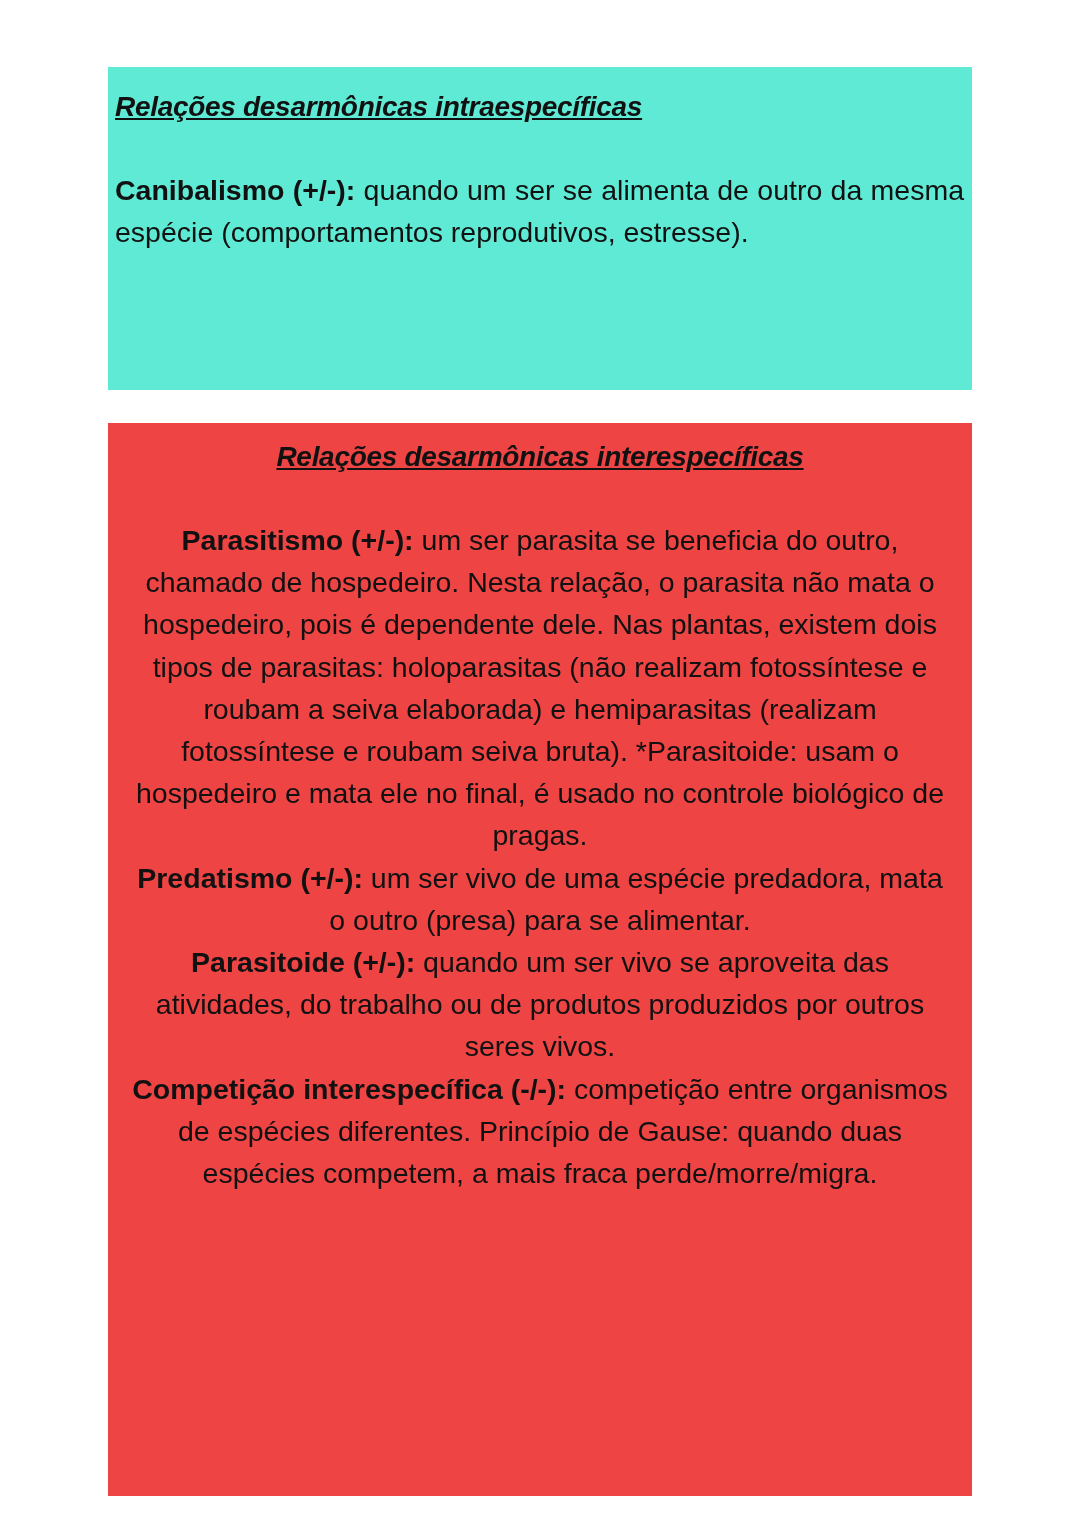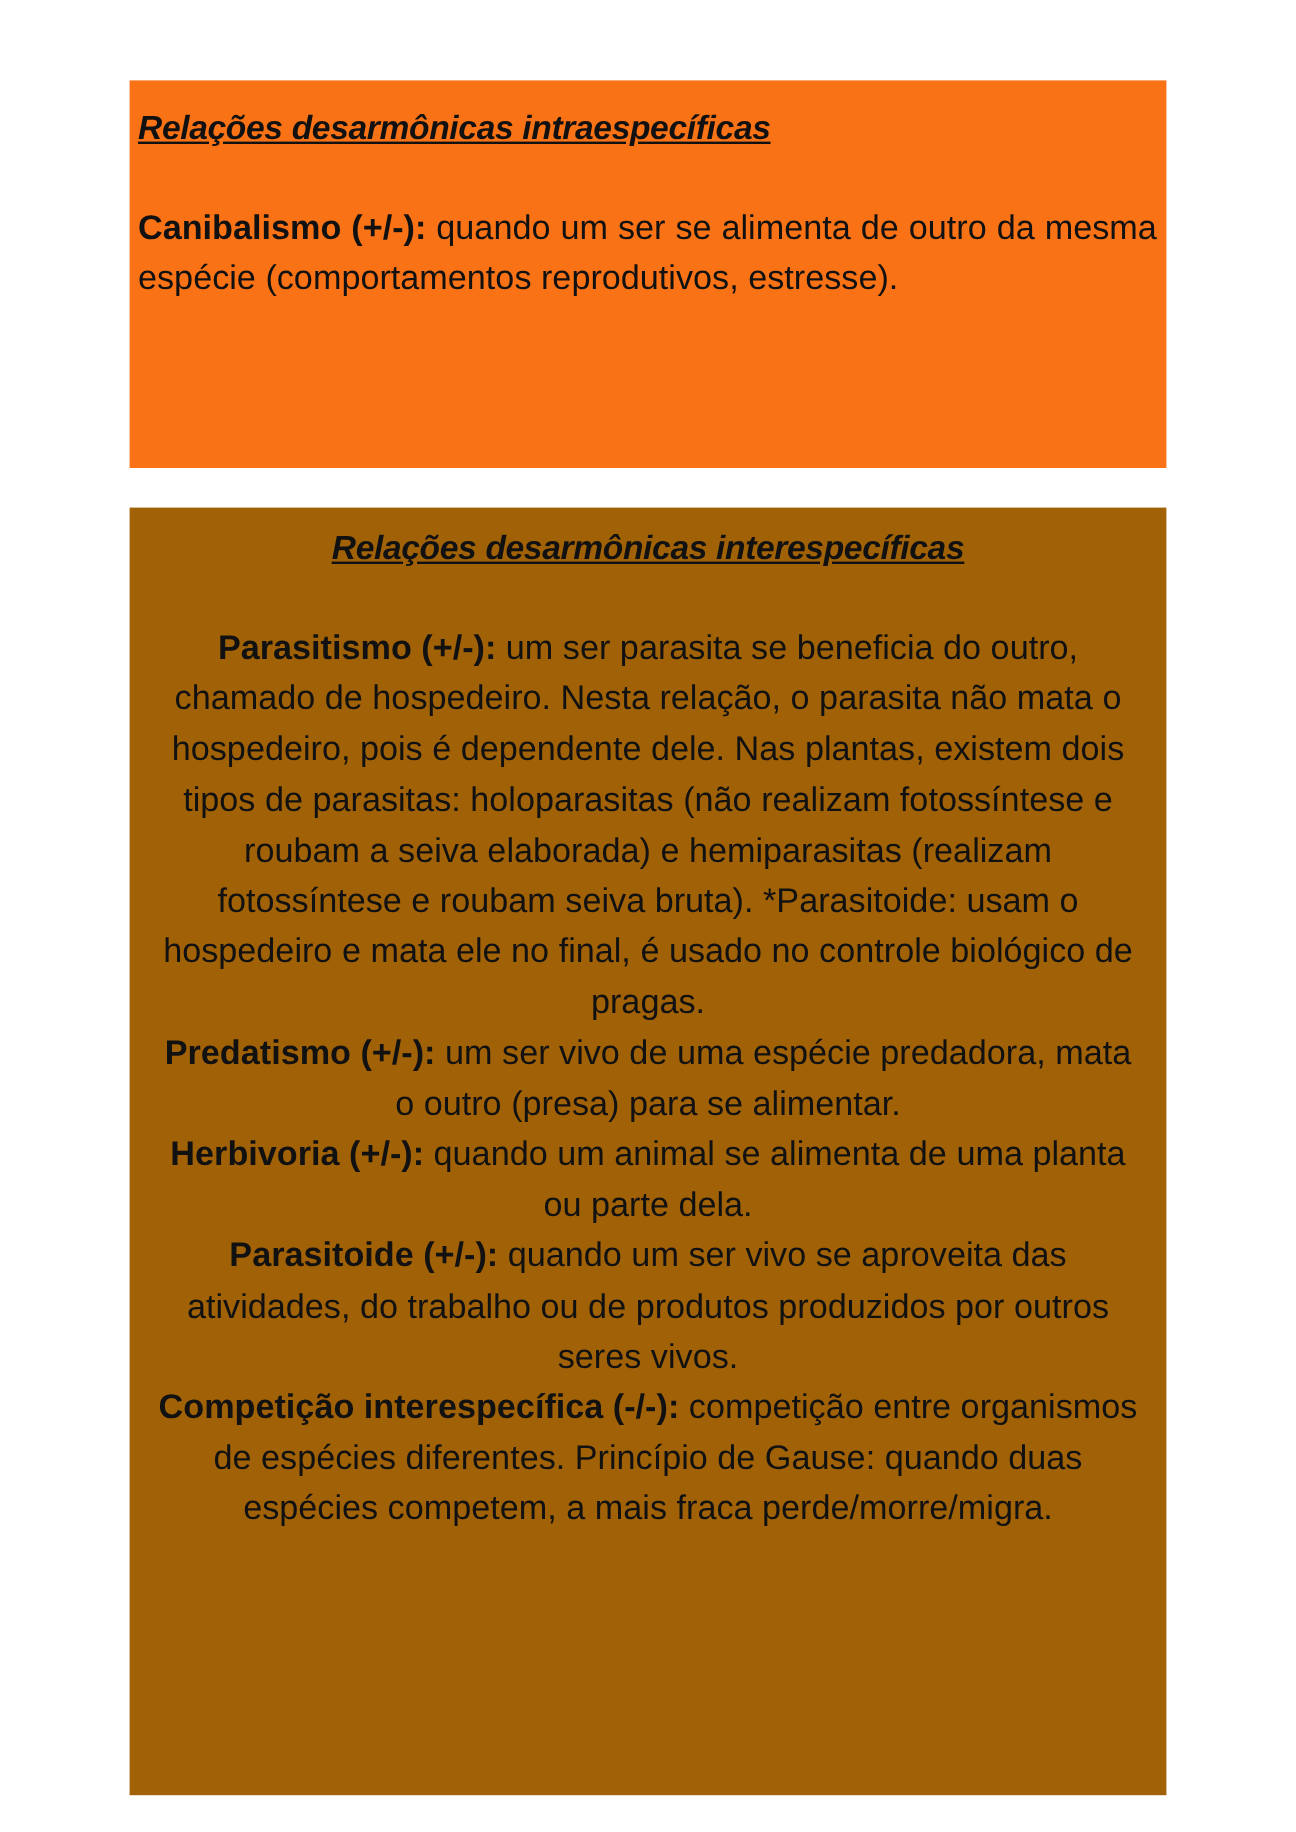--- a/index.html
+++ b/index.html
@@ -14,27 +14,27 @@
     }
     .card {
       position: absolute;
       left: 108px;
       width: 864px;
       box-sizing: border-box;
     }
     .card-intra {
       top: 67px;
       height: 323px;
-      background: #f97316;
+      background: #5eead4;
       padding: 20px 8px 0 7px;
     }
     .card-inter {
       top: 423px;
       height: 1073px;
-      background: #a16207;
+      background: #ef4444;
       padding: 14px 18px 0 18px;
       text-align: center;
     }
     .card-title {
       font-weight: bold;
       font-style: italic;
       text-decoration: underline;
       font-size: 28px;
       line-height: 40px;
       letter-spacing: -0.3px;
@@ -60,16 +60,15 @@
   <h2 class="card-title">Relações desarmônicas intraespecíficas</h2>
   <div class="spacer"></div>
   <p class="para"><span class="term">Canibalismo (+/-):</span><span> quando um ser se alimenta de outro da mesma espécie (comportamentos reprodutivos, estresse).</span></p>
 </section>
 
 <section class="card card-inter">
   <h2 class="card-title">Relações desarmônicas interespecíficas</h2>
   <div class="spacer2"></div>
   <p class="para"><span class="term">Parasitismo (+/-):</span><span> um ser parasita se beneficia do outro, chamado de hospedeiro. Nesta relação, o parasita não mata o hospedeiro, pois é dependente dele. Nas plantas, existem dois tipos de parasitas: holoparasitas (não realizam fotossíntese e roubam a seiva elaborada) e hemiparasitas (realizam fotossíntese e roubam seiva bruta). *Parasitoide: usam o hospedeiro e mata ele no final, é usado no controle biológico de pragas.</span></p>
   <p class="para"><span class="term">Predatismo (+/-):</span><span> um ser vivo de uma espécie predadora, mata o outro (presa) para se alimentar.</span></p>
-  <p class="para"><span class="term">Herbivoria (+/-):</span><span> quando um animal se alimenta de uma planta ou parte dela.</span></p>
   <p class="para"><span class="term">Parasitoide (+/-):</span><span> quando um ser vivo se aproveita das atividades, do trabalho ou de produtos produzidos por outros seres vivos.</span></p>
   <p class="para"><span class="term">Competição interespecífica (-/-):</span><span> competição entre organismos de espécies diferentes. Princípio de Gause: quando duas espécies competem, a mais fraca perde/morre/migra.</span></p>
 </section>
 
 </body></html>

